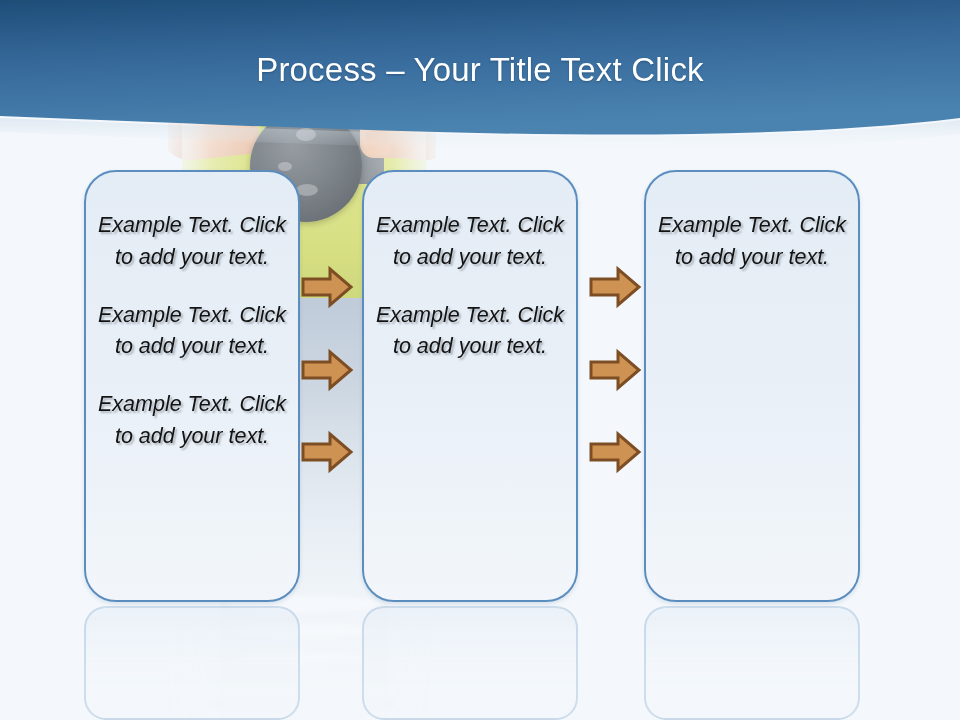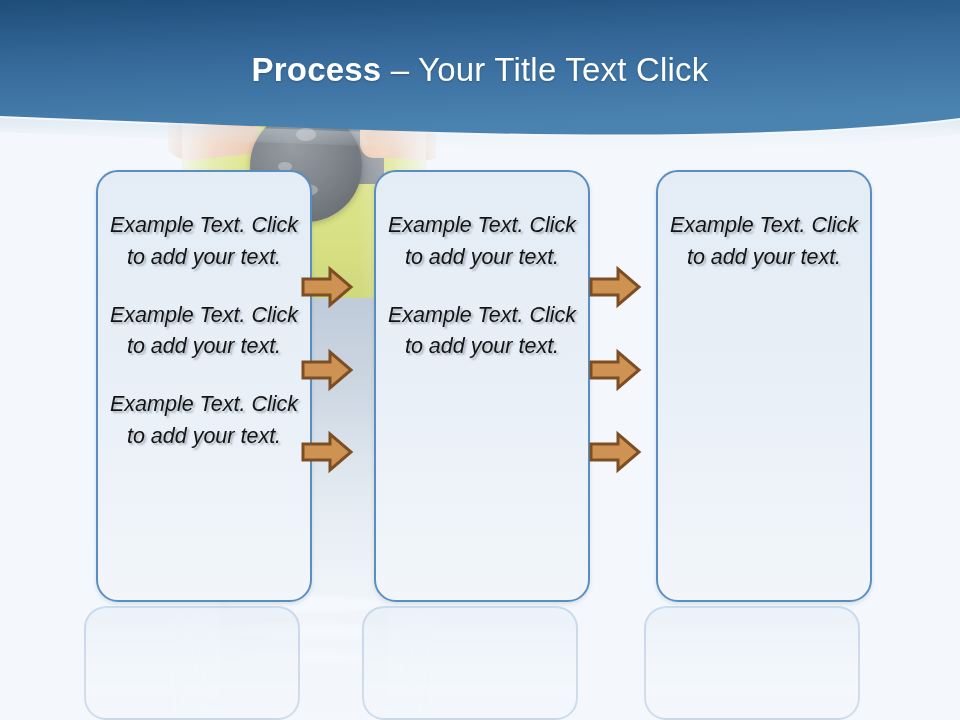--- a/index.html
+++ b/index.html
@@ -158,32 +158,31 @@
     left: 0; top: 52px;
     width: 960px;
     text-align: center;
     color: #ffffff;
     font-size: 33px;
     line-height: 1.1;
     letter-spacing: .2px;
     white-space: nowrap;
     text-shadow: 0 1px 2px rgba(10,40,70,.35);
   }
-  .title .t-bold { font-weight: bold; }
+  .title .t-bold { font-weight: normal; }
   .title .t-rest { font-weight: normal; }
 
   
   .box {
     position: absolute;
     border: 2px solid #5B8DBF;
-    border-radius: 22px;
+    border-radius: 32px;
     background: linear-gradient(180deg, #E4ECF5 0%, #E8EFF7 45%, #F2F6FA 100%);
     box-shadow: 0 2px 4px rgba(70,110,150,.18);
     box-sizing: border-box;
-    margin-left: 12px;
   }
   .box-text {
     position: absolute;
     left: 10px;
     right: 10px;
     top: 38px;
     text-align: center;
     font-style: italic;
     font-size: 21.5px;
     line-height: 1.48;

